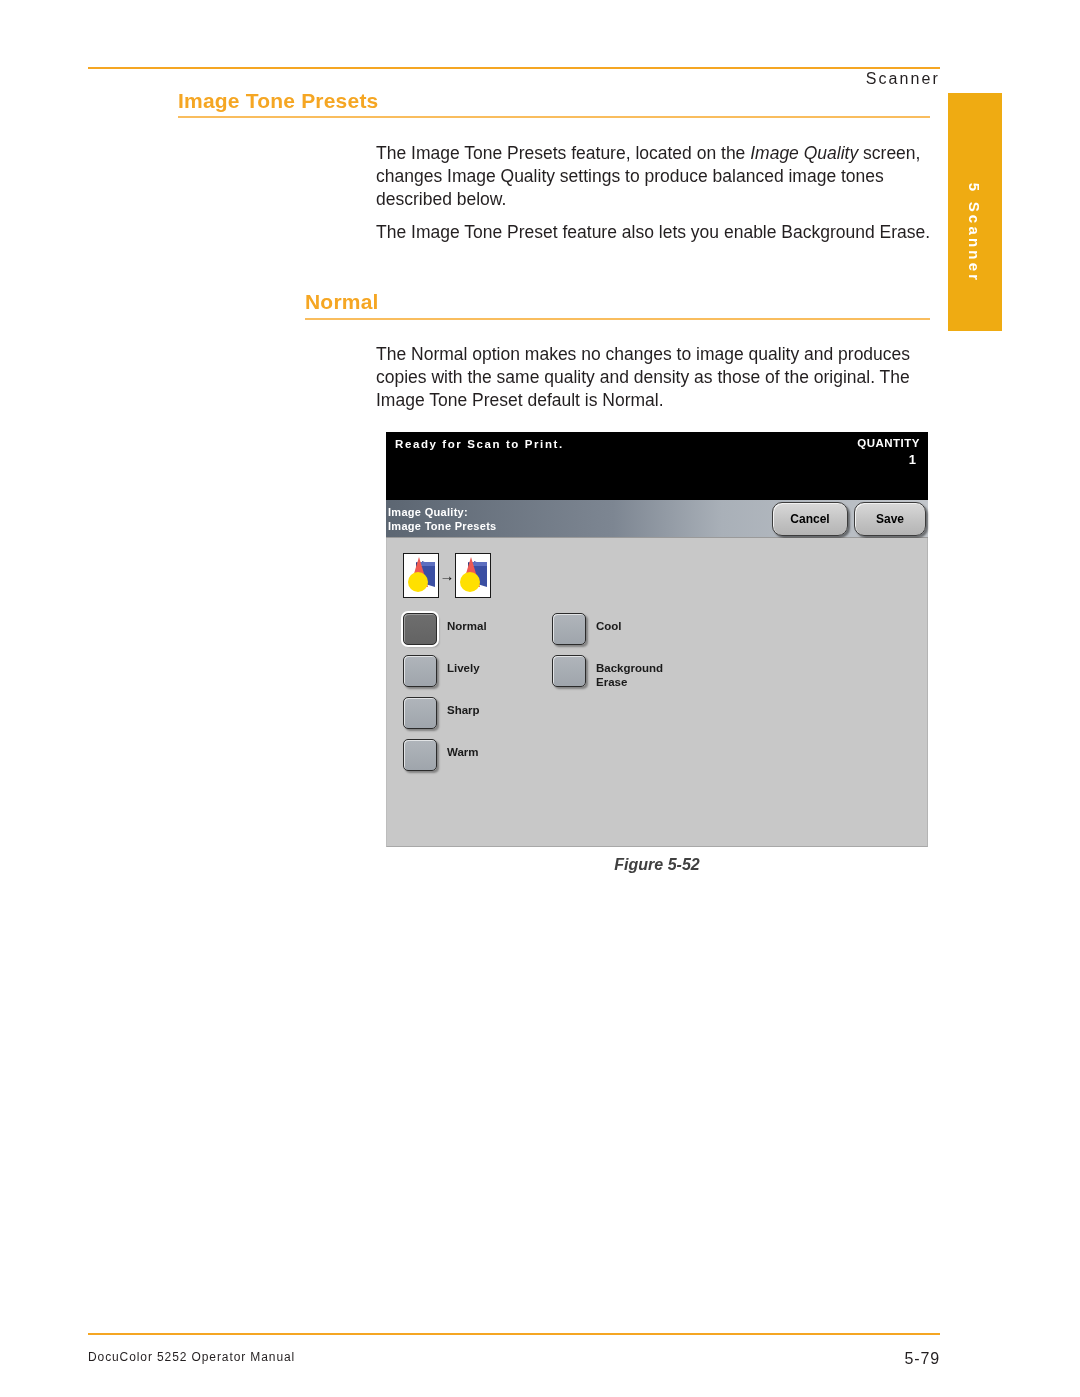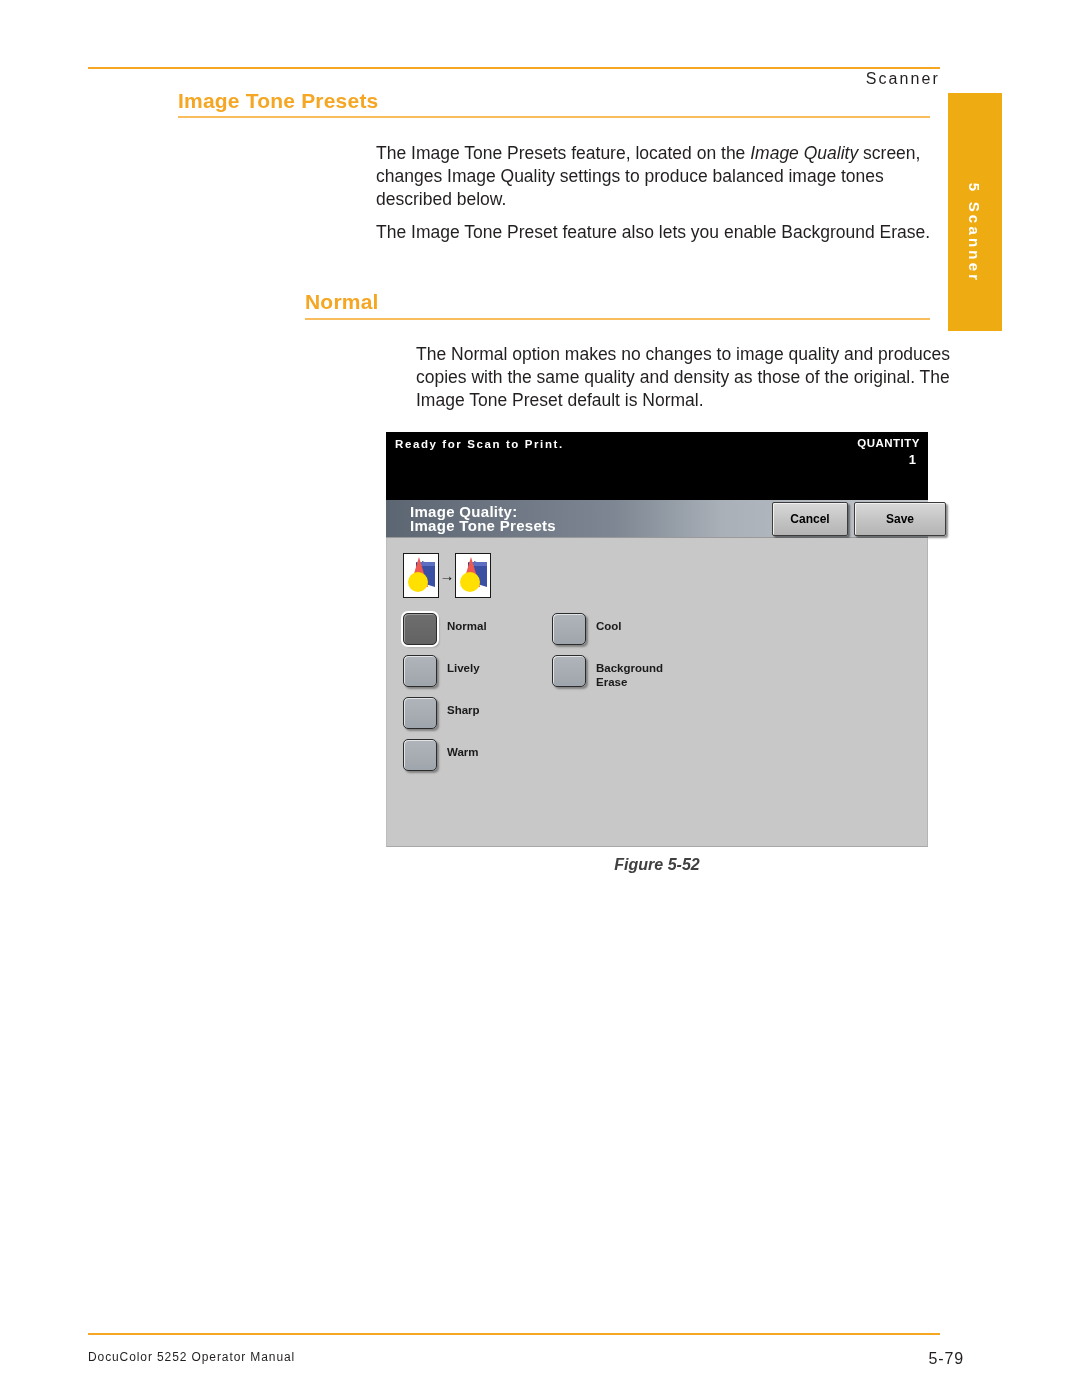--- a/index.html
+++ b/index.html
@@ -88,21 +88,21 @@
   .para {
     position: absolute;
     left: 376px;
     width: 562px;
     font-size: 17.5px;
     line-height: 23px;
     color: #231f20;
   }
   .para.p1 { top: 142px; }
   .para.p2 { top: 221px; }
-  .para.p3 { top: 343px; margin-left: 40px; }
+  .para.p3 { top: 343px; }
   .para em { font-style: italic; }
 
   
   .figure {
     position: absolute;
     left: 386px;
     top: 432px;
     width: 542px;
     height: 409px;
     background: #c8c8c8;
@@ -145,46 +145,46 @@
 
   .ui-titlebar {
     position: relative;
     height: 38px;
     background: linear-gradient(to right, #5c6672 0%, #7d8692 42%, #a9b0b8 62%, #c2c6cb 100%);
     border-bottom: 1px solid #9a9a9a;
     box-sizing: border-box;
   }
   .ui-titlebar-text {
     position: absolute;
-    left: 24px;
+    left: 2px;
     top: 5px;
     color: #ffffff;
-    font-size: 15px;
+    font-size: 11px;
     font-weight: bold;
     line-height: 14px;
     letter-spacing: 0.3px;
   }
   .ui-btn {
     position: absolute;
     top: 2px;
     height: 34px;
     background: linear-gradient(to bottom, #d9d9d9 0%, #c3c3c3 55%, #b4b4b4 100%);
     border: 1px solid #3c3c3c;
-    border-radius: 2px;
+    border-radius: 10px;
     box-shadow: inset 1px 1px 0 #f2f2f2, 2px 2px 2px rgba(0,0,0,0.45);
     color: #000000;
     font-size: 12px;
     font-weight: bold;
     display: flex;
     align-items: center;
     justify-content: center;
     box-sizing: border-box;
   }
   .ui-btn.cancel { left: 386px; width: 76px; }
-  .ui-btn.save   { left: 468px; width: 92px; }
+  .ui-btn.save   { left: 468px; width: 72px; }
 
   .ui-body {
     position: relative;
     height: 309px;
     background: #c8c8c8;
     border-left: 1px solid #bdbdbd;
     border-right: 1px solid #b4b4b4;
     border-bottom: 1px solid #a8a8a8;
     box-sizing: border-box;
   }
@@ -284,21 +284,20 @@
   }
   .footer-right {
     position: absolute;
     left: 0;
     top: 1350px;
     width: 940px;
     text-align: right;
     font-size: 16px;
     letter-spacing: 0.9px;
     color: #231f20;
-    padding-left: 24px;
   }
 </style>
 </head>
 <body>
 
 <div class="running-head">Scanner</div>
 <div class="rule-top"></div>
 
 <div class="section-tab">
   <div class="section-tab-label">5 Scanner</div>

